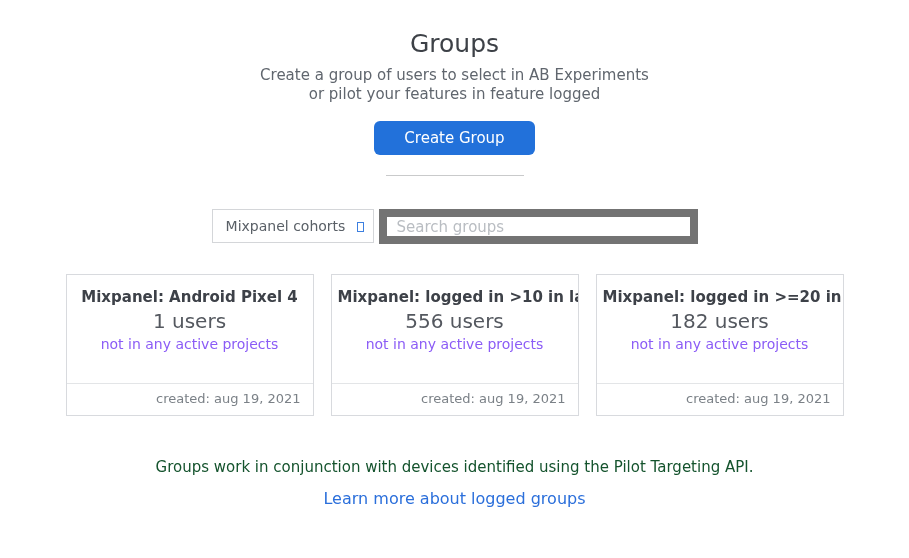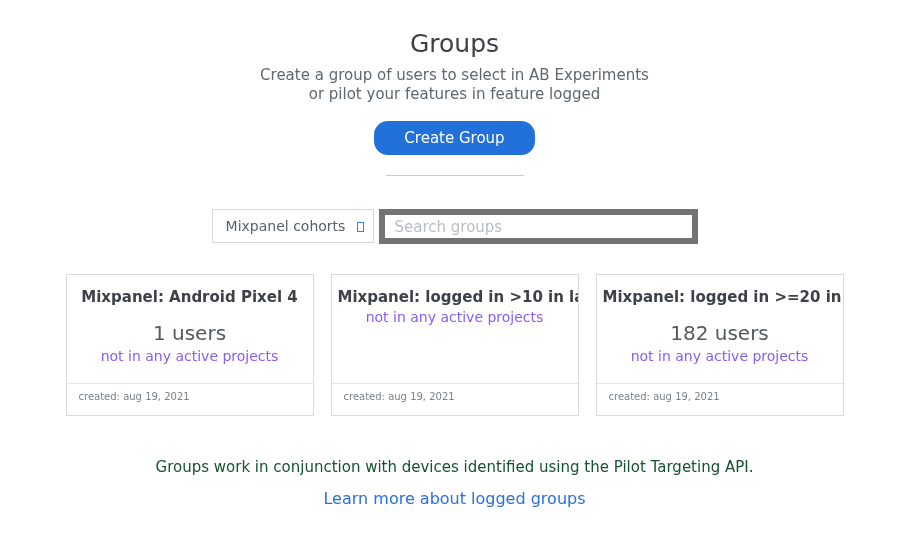--- a/index.html
+++ b/index.html
@@ -17,21 +17,21 @@
   .page-title {
     font-size: 25px; font-weight: 400; color: #3d4147; line-height: 32px;
   }
   .page-subtitle {
     margin: 6px auto 0; max-width: 390px;
     font-size: 15px; line-height: 19px; color: #60666e;
   }
   .create-btn {
     margin-top: 17px; display: inline-block;
     background: #2271da; color: #ffffff;
-    border: none; border-radius: 14px;
+    border: none; border-radius: 6px;
     font-family: inherit; font-size: 15px;
     padding: 8px 30px; height: 34px; line-height: 18px;
     cursor: pointer;
   }
   .divider {
     width: 138px; margin: 20px auto 0;
     border: none; border-top: 1px solid #c9cacb; height: 0;
   }
 
   
@@ -47,47 +47,47 @@
     font-size: 14px; color: #5a6067; cursor: pointer;
   }
   .cohort-dropdown .dd-label { padding-right: 14px; }
   .dd-glyph {
     position: absolute; right: 9px; top: 12px;
     width: 7px; height: 10px;
     border: 1px solid #3c7fe0; background: #ffffff;
   }
   .search-input {
     width: 319px; height: 35px;
-    border: 6px solid #737373; background: #ffffff;
+    border: 8px solid #737373; background: #ffffff;
     font-family: inherit; font-size: 15px; color: #c2410c;
     padding: 4px 10px; outline: none;
   }
   .search-input::placeholder { color: #b9bdc2; }
 
   
   .cards {
     margin-top: 30px;
     display: flex; justify-content: center; gap: 17px;
   }
   .card {
     width: 248px; height: 142px;
     border: 1px solid #d8dade; background: #ffffff;
     display: flex; flex-direction: column;
   }
   .card-body { flex: 1; text-align: center; padding-top: 13px; overflow: hidden; }
   .card-title {
     font-size: 15px; font-weight: 700; color: #3d4148;
     white-space: nowrap; overflow: hidden; padding: 0 6px;
   }
-  .card-users { margin-top: 15px; font-size: 20px; font-weight: 400; color: #54585f; }
+  .card-users { margin-top: 3px; font-size: 20px; font-weight: 400; color: #54585f; }
   .card-status { margin-top: 3px; font-size: 14px; color: #8b5cf6; }
   .card-footer {
     border-top: 1px solid #e3e5e7;
     padding: 7px 12px 0; height: 32px;
-    text-align: left; font-size: 10px; color: #7b8187;
+    text-align: right; font-size: 13px; color: #7b8187;
   }
 
   
   .footer-info {
     margin-top: 42px; text-align: center;
     font-size: 15px; color: #14532d;
   }
   .learn-more {
     margin-top: 13px; text-align: center;
   }
@@ -124,20 +124,21 @@
         <div class="card-title">Mixpanel: Android Pixel 4</div>
         <div class="card-users">1 users</div>
         <div class="card-status">not in any active projects</div>
       </div>
       <div class="card-footer">created: aug 19, 2021</div>
     </div>
 
     <div class="card">
       <div class="card-body">
         <div class="card-title">Mixpanel: logged in &gt;10 in last 30 ...</div>
+        <div class="card-users">556 users</div>
         <div class="card-status">not in any active projects</div>
       </div>
       <div class="card-footer">created: aug 19, 2021</div>
     </div>
 
     <div class="card">
       <div class="card-body">
         <div class="card-title">Mixpanel: logged in &gt;=20 in last 30...</div>
         <div class="card-users">182 users</div>
         <div class="card-status">not in any active projects</div>

